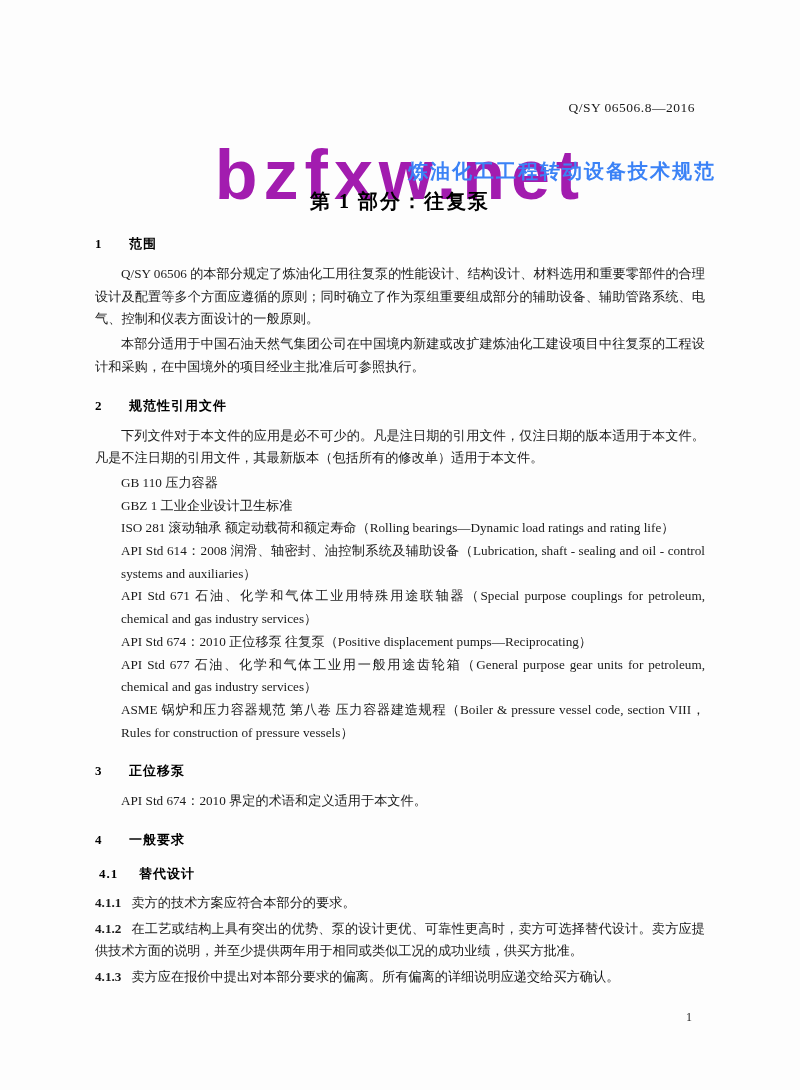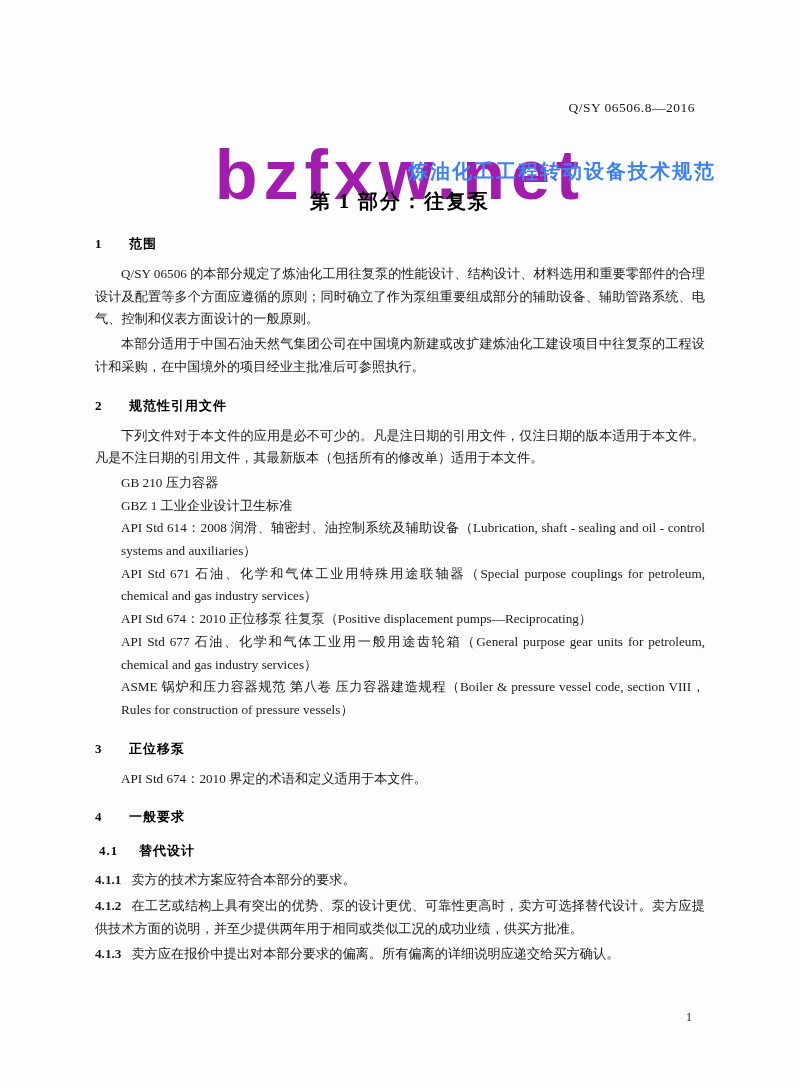--- a/index.html
+++ b/index.html
@@ -161,22 +161,23 @@
       <div class="sec-head first">
         <span class="num">1</span><span>范围</span>
       </div>
       <p class="para indent">Q/SY 06506 的本部分规定了炼油化工用往复泵的性能设计、结构设计、材料选用和重要零部件的合理设计及配置等多个方面应遵循的原则；同时确立了作为泵组重要组成部分的辅助设备、辅助管路系统、电气、控制和仪表方面设计的一般原则。</p>
       <p class="para indent">本部分适用于中国石油天然气集团公司在中国境内新建或改扩建炼油化工建设项目中往复泵的工程设计和采购，在中国境外的项目经业主批准后可参照执行。</p>
 
       <div class="sec-head">
         <span class="num">2</span><span>规范性引用文件</span>
       </div>
       <p class="para indent">下列文件对于本文件的应用是必不可少的。凡是注日期的引用文件，仅注日期的版本适用于本文件。凡是不注日期的引用文件，其最新版本（包括所有的修改单）适用于本文件。</p>
-      <p class="ref-item">GB 210    压力容器</p>
+      <p class="ref-item">GB 110    压力容器</p>
       <p class="ref-item">GBZ 1    工业企业设计卫生标准</p>
+      <p class="ref-item">ISO 281    滚动轴承    额定动载荷和额定寿命（Rolling bearings—Dynamic load ratings and rating life）</p>
       <p class="ref-item">API Std 614：2008    润滑、轴密封、油控制系统及辅助设备（Lubrication, shaft - sealing and oil - control systems and auxiliaries）</p>
       <p class="ref-item">API Std 671    石油、化学和气体工业用特殊用途联轴器（Special purpose couplings for petroleum, chemical and gas industry services）</p>
       <p class="ref-item">API Std 674：2010    正位移泵    往复泵（Positive displacement pumps—Reciprocating）</p>
       <p class="ref-item">API Std 677    石油、化学和气体工业用一般用途齿轮箱（General purpose gear units for petroleum, chemical and gas industry services）</p>
       <p class="ref-item">ASME    锅炉和压力容器规范    第八卷    压力容器建造规程（Boiler &amp; pressure vessel code, section VIII，Rules for construction of pressure vessels）</p>
 
       <div class="sec-head">
         <span class="num">3</span><span>正位移泵</span>
       </div>
       <p class="para indent">API Std 674：2010 界定的术语和定义适用于本文件。</p>

